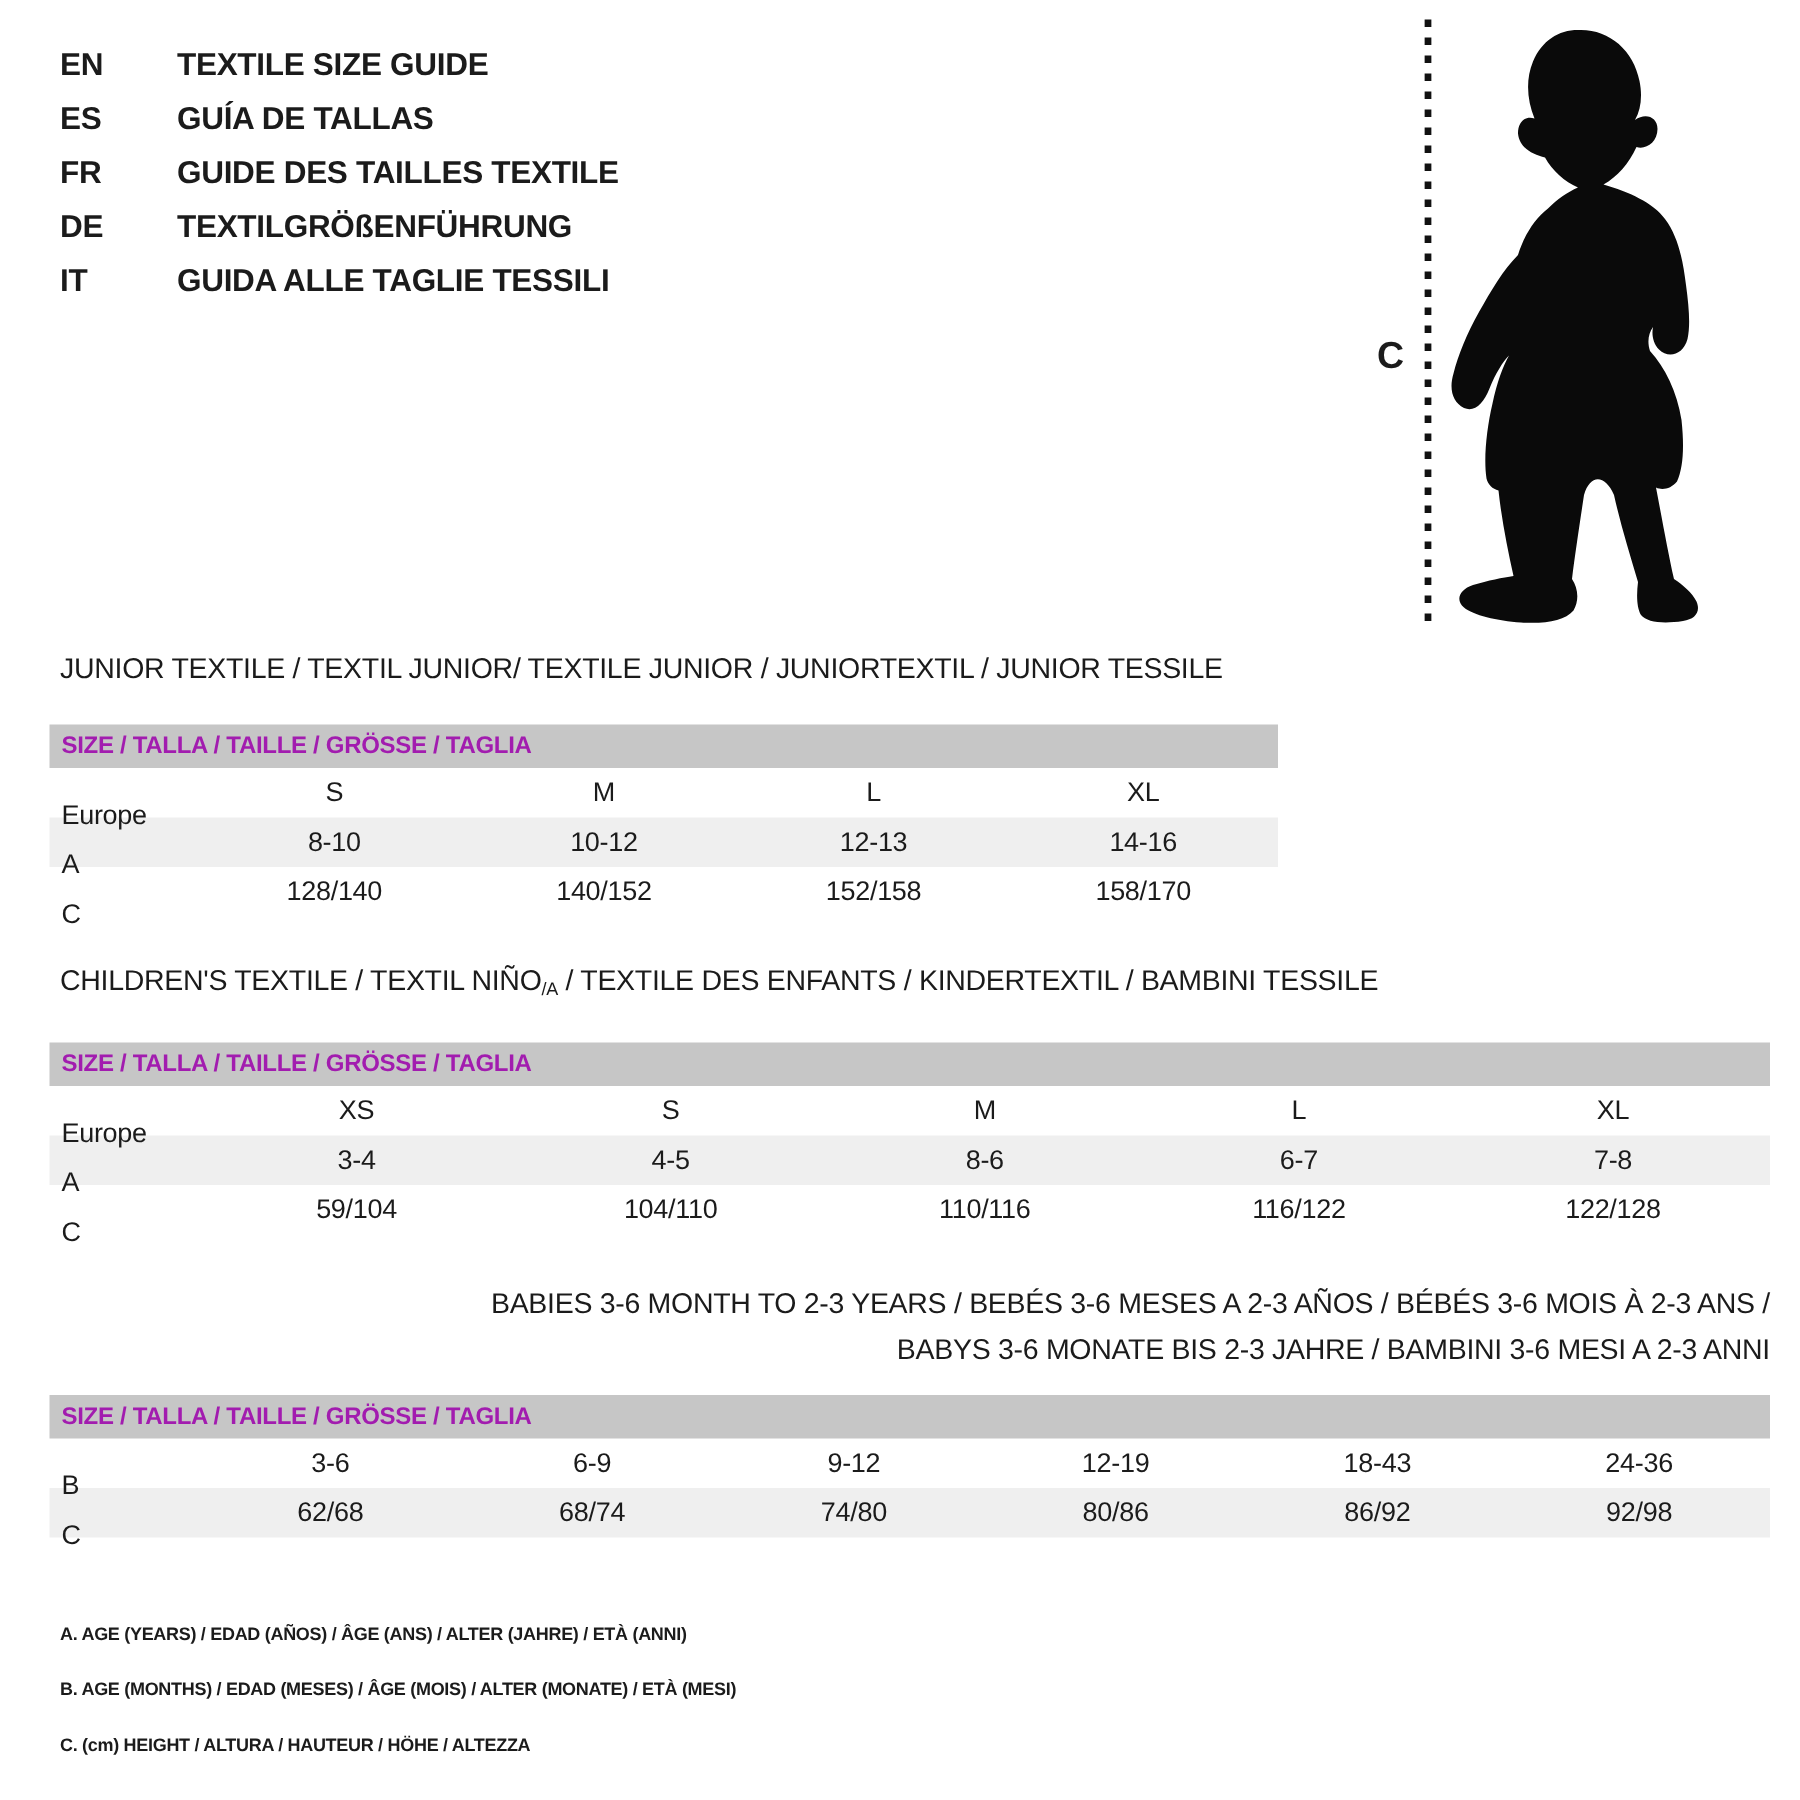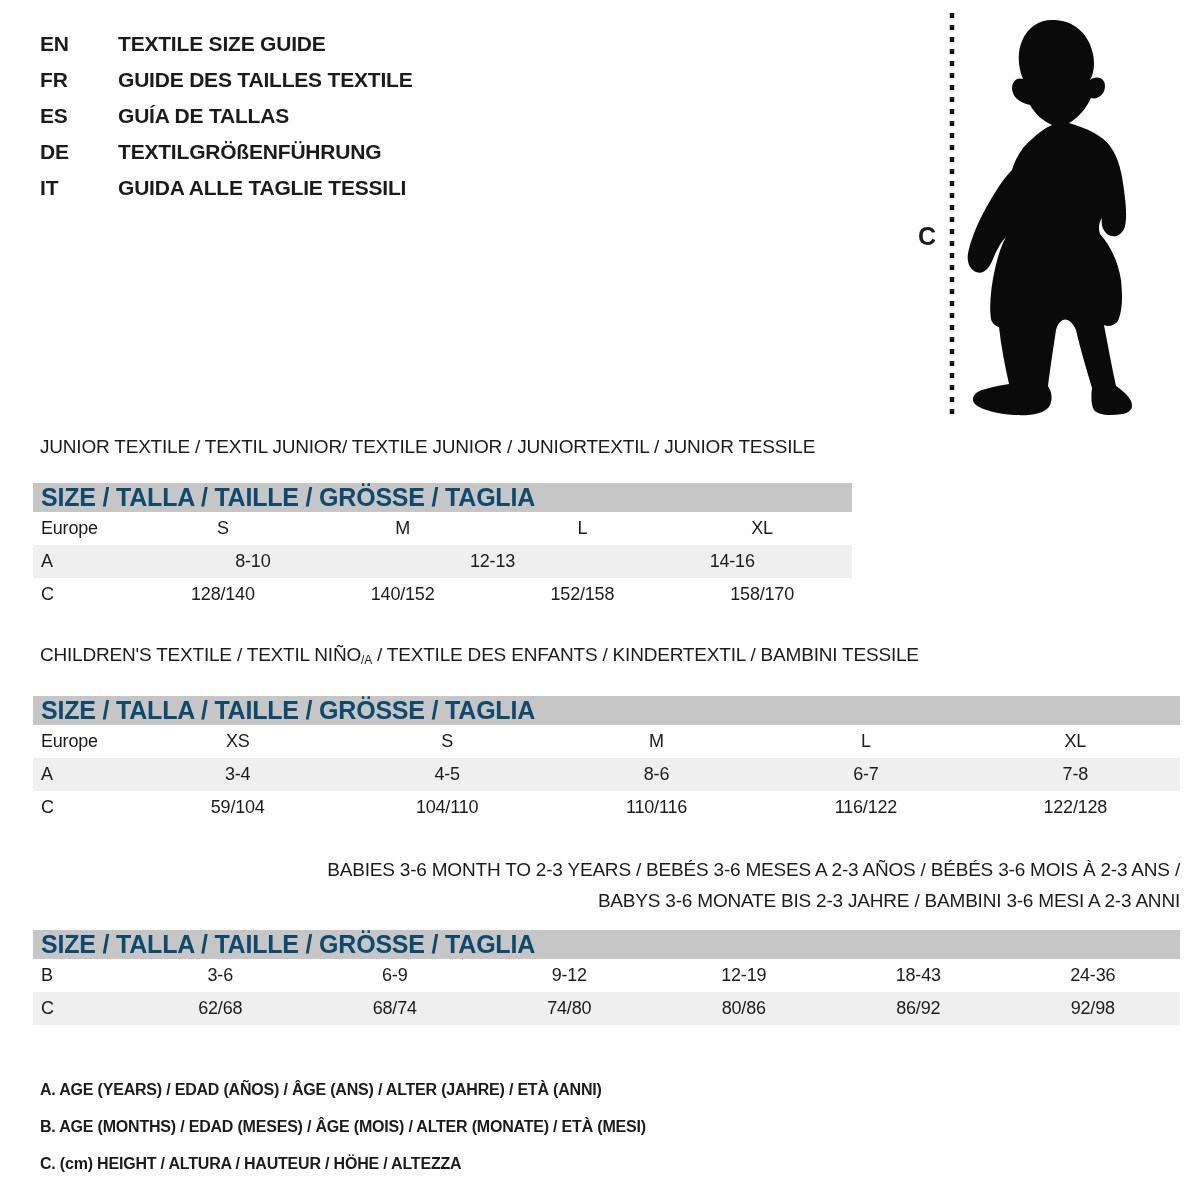--- a/index.html
+++ b/index.html
@@ -42,50 +42,50 @@
     font-size:19px;font-weight:400;letter-spacing:-0.2px;
     line-height:21px;padding-left:7px;white-space:nowrap;
   }
   .section-title .title-sub{font-size:12px;vertical-align:-3px;}
   .section-babies .section-title{line-height:31px;text-align:right;}
 
   .size-band{
     background:var(--band-bg);
     height:29px;line-height:29px;
     padding-left:8px;
-    font-size:25px;font-weight:700;letter-spacing:-0.2px;color:#0c4a6e;
+    font-size:16px;font-weight:700;letter-spacing:-0.2px;color:#a21caf;
     white-space:nowrap;
   }
   .mt-junior{margin-top:26px;}
   .mt-children{margin-top:25px;}
   .mt-babies{margin-top:14px;}
 
   .trow{display:flex;height:33px;line-height:33px;font-size:18px;letter-spacing:-0.2px;}
   .trow.alt{background:var(--alt-row-bg);}
-  .tlabel{flex:0 0 100px;padding-left:8px;text-align:left;}
+  .tlabel{flex:0 0 100px;padding-left:8px;text-align:left;margin-top:15px;}
   .tcell{flex:1;text-align:center;}
 
   
   .legend{position:absolute;left:40px;top:1071px;}
-  .legend-line{font-size:16px;font-weight:700;letter-spacing:-0.2px;line-height:37px;white-space:nowrap;}
+  .legend-line{font-size:12px;font-weight:700;letter-spacing:-0.2px;line-height:37px;white-space:nowrap;}
 </style>
 </head>
 <body>
 
 <div class="canvas">
 
   <div class="lang-block">
     <div class="lang-row">
       <span class="lang-code">EN</span><span class="lang-label">TEXTILE SIZE GUIDE</span>
     </div>
     <div class="lang-row">
+      <span class="lang-code">ES</span><span class="lang-label">GUÍA DE TALLAS</span>
+    </div>
+    <div class="lang-row">
       <span class="lang-code">FR</span><span class="lang-label">GUIDE DES TAILLES TEXTILE</span>
-    </div>
-    <div class="lang-row">
-      <span class="lang-code">ES</span><span class="lang-label">GUÍA DE TALLAS</span>
     </div>
     <div class="lang-row">
       <span class="lang-code">DE</span><span class="lang-label">TEXTILGRÖßENFÜHRUNG</span>
     </div>
     <div class="lang-row">
       <span class="lang-code">IT</span><span class="lang-label">GUIDA ALLE TAGLIE TESSILI</span>
     </div>
   </div>
 
   <svg class="figure-svg" viewBox="0 0 280 420" xmlns="http://www.w3.org/2000/svg">
@@ -129,20 +129,21 @@
     <div class="trow">
       <span class="tlabel">Europe</span>
       <span class="tcell">S</span>
       <span class="tcell">M</span>
       <span class="tcell">L</span>
       <span class="tcell">XL</span>
     </div>
     <div class="trow alt">
       <span class="tlabel">A</span>
       <span class="tcell">8-10</span>
+      <span class="tcell">10-12</span>
       <span class="tcell">12-13</span>
       <span class="tcell">14-16</span>
     </div>
     <div class="trow">
       <span class="tlabel">C</span>
       <span class="tcell">128/140</span>
       <span class="tcell">140/152</span>
       <span class="tcell">152/158</span>
       <span class="tcell">158/170</span>
     </div>

